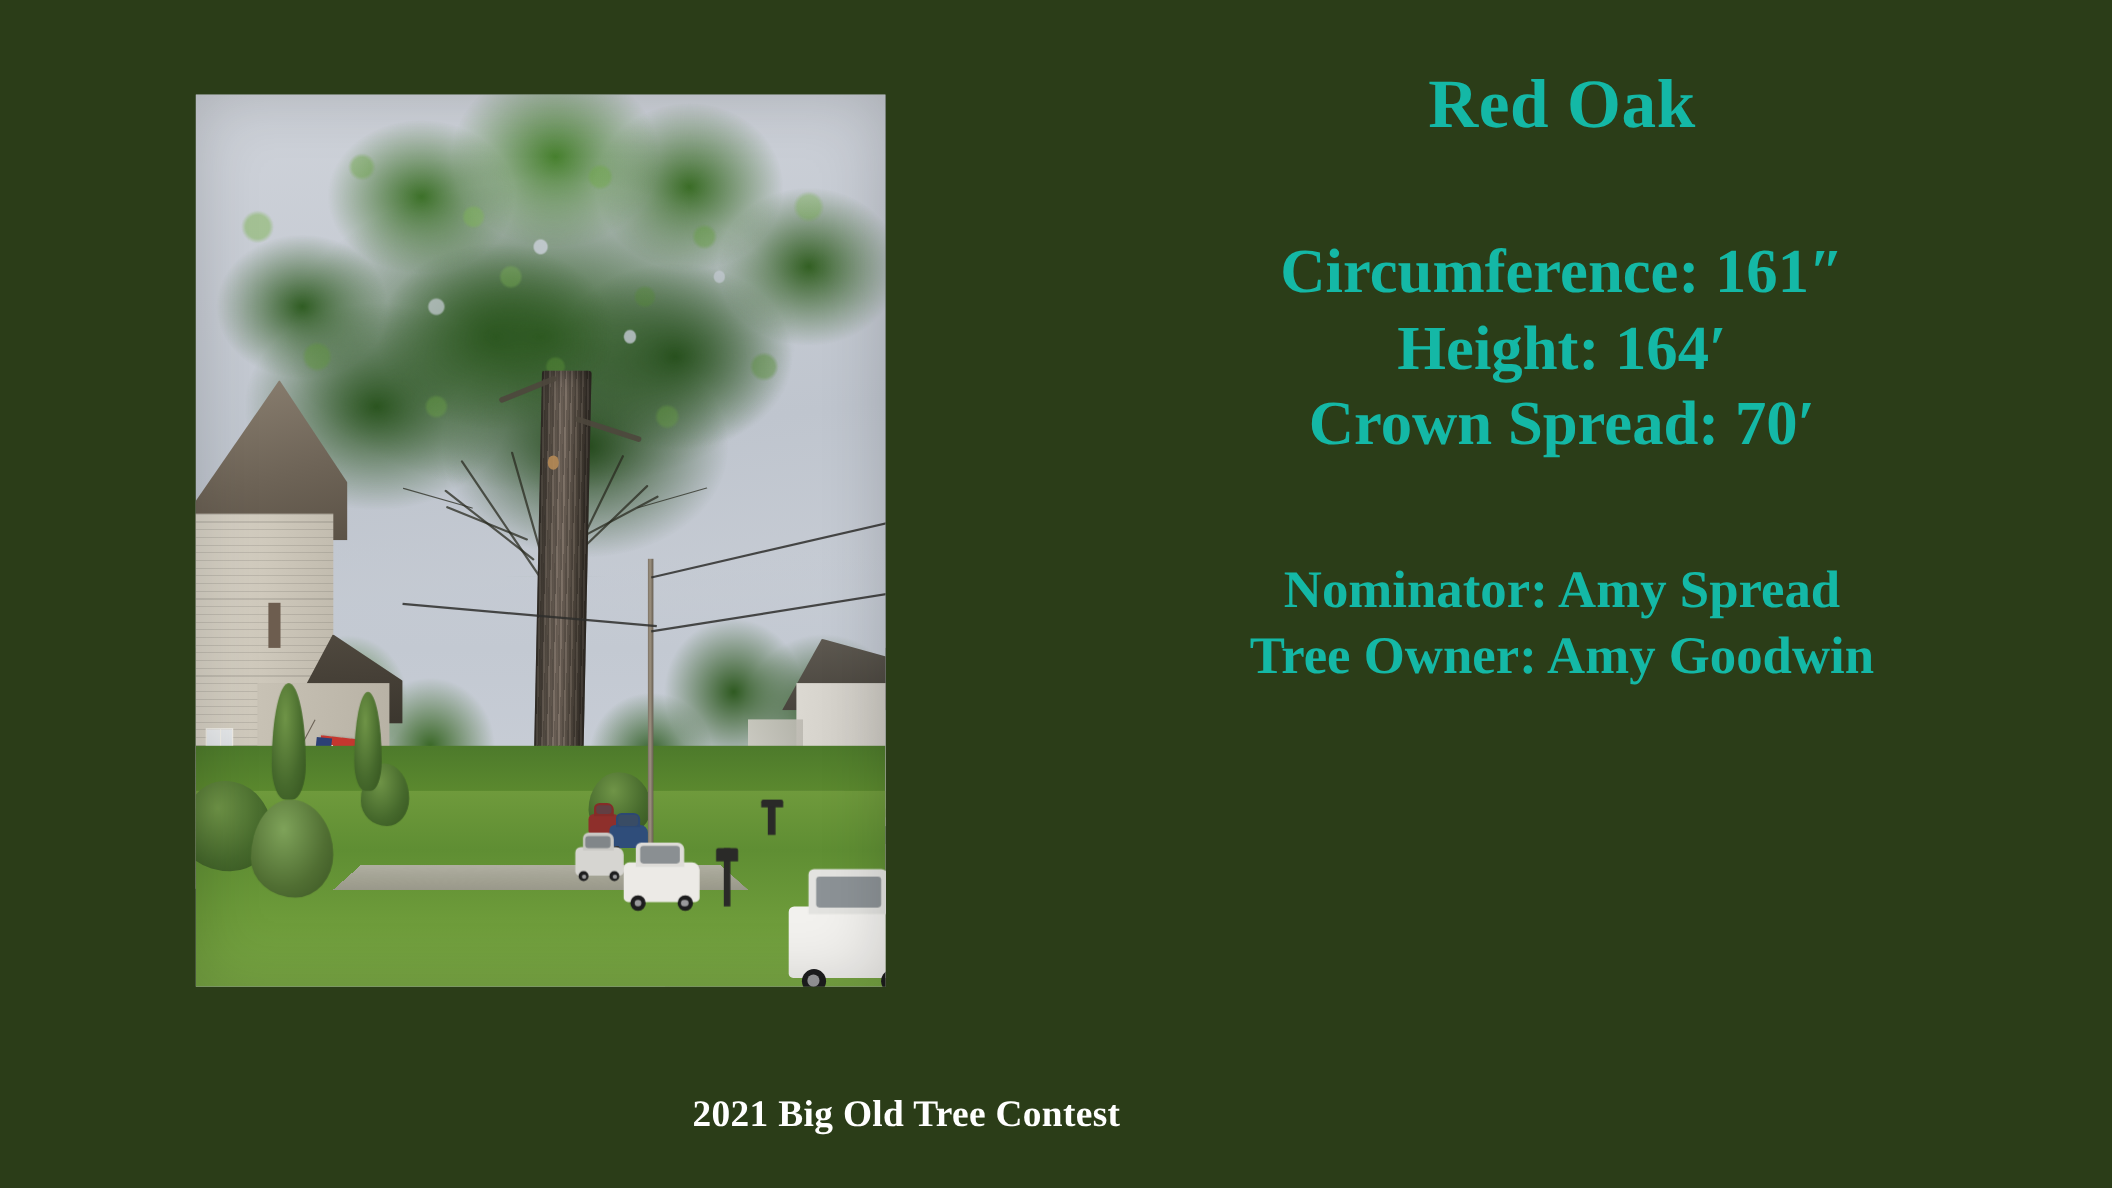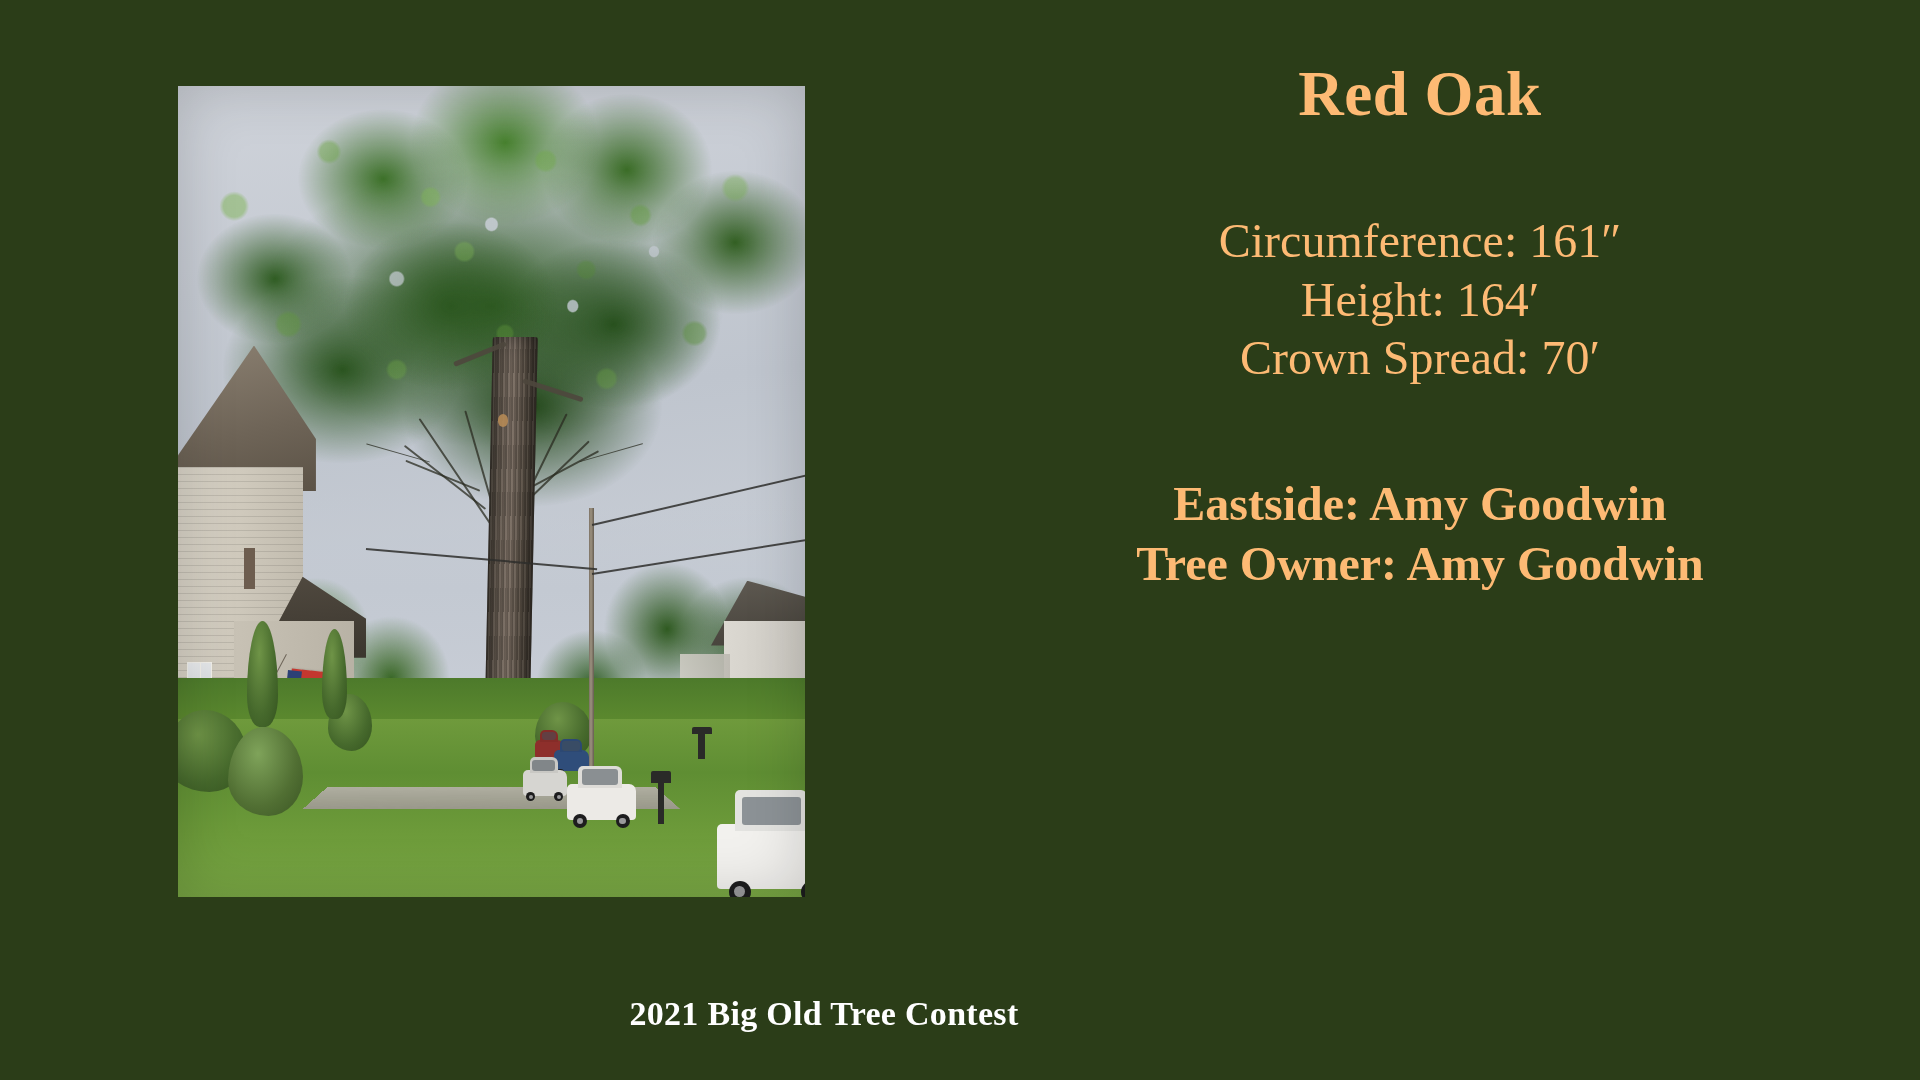--- a/index.html
+++ b/index.html
@@ -299,21 +299,21 @@
   .tree-name {
     font-size:63px; font-weight:bold; line-height:1.08;
     letter-spacing:.5px;
   }
   .tree-address {
     font-size:50px; font-weight:bold; line-height:1.1;
     margin-top:8px;
   }
   .measures { margin-top:84px; }
   .measure-line {
-    font-size:48px; font-weight:normal; line-height:1.22;
+    font-size:57px; font-weight:bold; line-height:1.22;
     white-space:nowrap;
   }
   .people { margin-top:86px; }
   .people-line {
     font-size:48px; font-weight:bold; line-height:1.26;
     white-space:nowrap;
   }
 
   
   #footer {
@@ -427,33 +427,33 @@
           <span class="wheel" style="right:6%;"></span>
       </div>
 
       <div class="mailbox" style="left:76.5%;bottom:9%;"></div>
       <div class="mailbox" style="left:83%;bottom:17%;height:4%;"></div>
 
       <div class="photo-vignette"></div>
     </div>
   </div>
 
-  <div id="info" style="color: #fdba74;">
+  <div id="info" style="color: #14b8a6;">
 
     <div class="tree-name">Red Oak</div>
 
 
     <div class="measures">
       <div class="measure-line">Circumference: 161″</div>
       <div class="measure-line">Height: 164′</div>
       <div class="measure-line">Crown Spread: 70′</div>
     </div>
 
     <div class="people">
-      <div class="people-line">Eastside: Amy Goodwin</div>
+      <div class="people-line">Nominator: Amy Spread</div>
       <div class="people-line">Tree Owner: Amy Goodwin</div>
     </div>
 
   </div>
 
   <div id="footer" style="color: rgb(255, 255, 255);">2021 Big Old Tree Contest</div>
 
 </div>
 
 </body></html>

